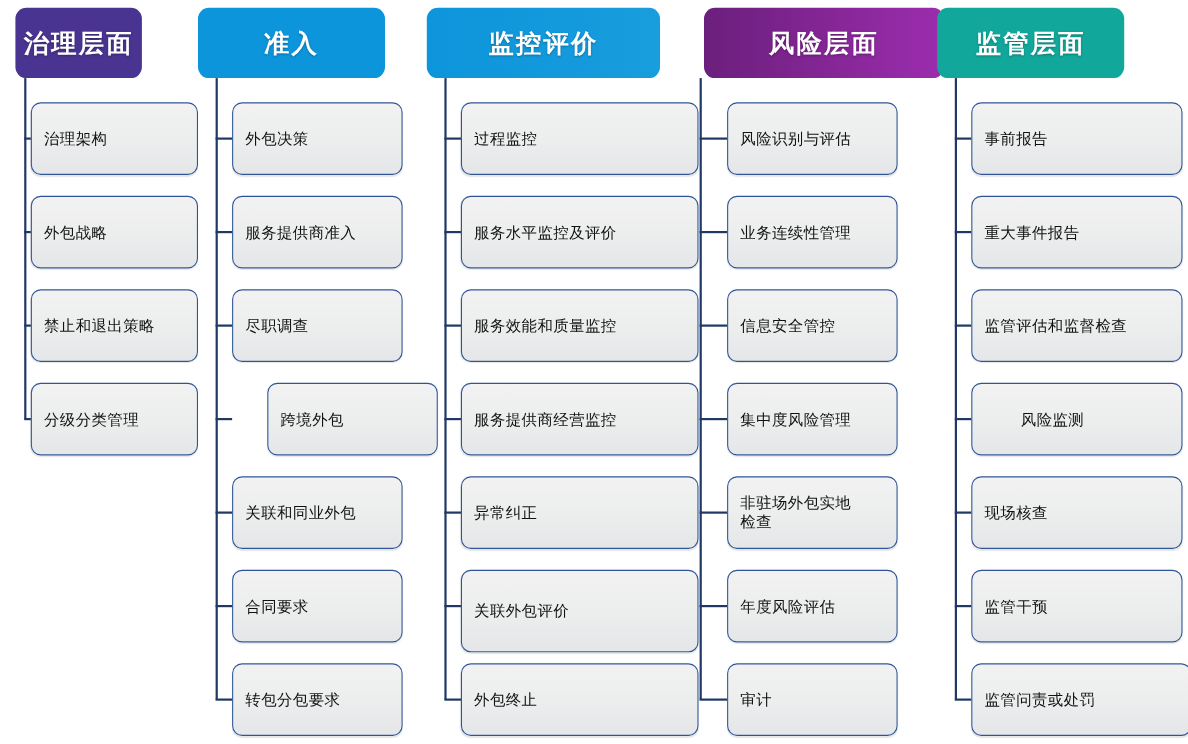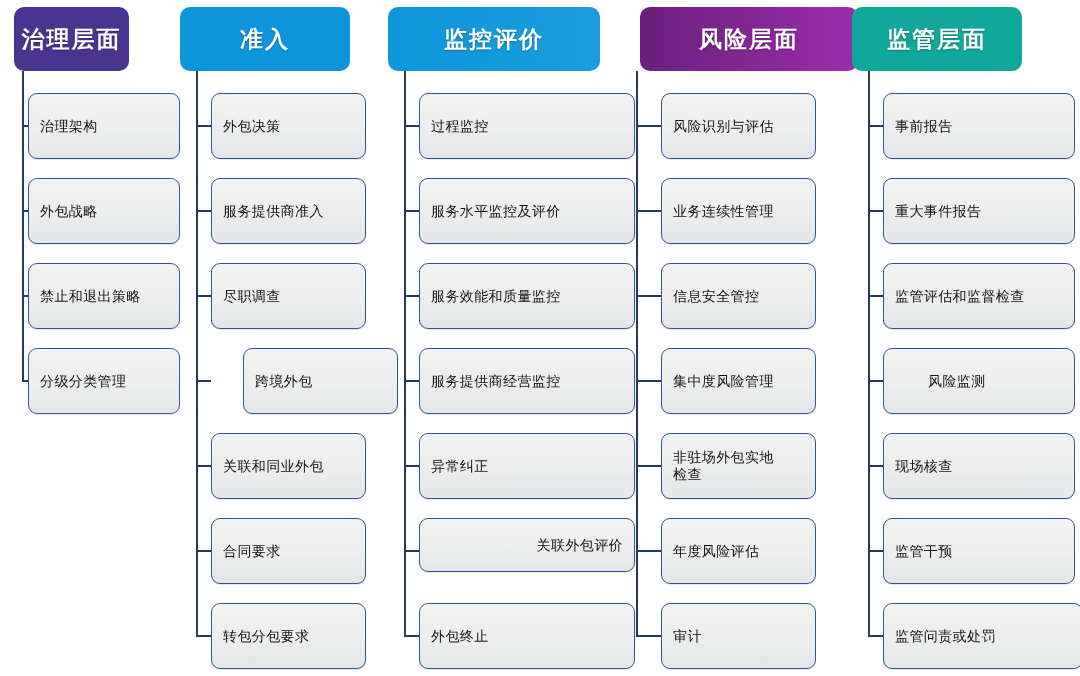--- a/index.html
+++ b/index.html
@@ -126,21 +126,21 @@
     </div>
     <div class="stub" style="left: 404px; top: 380px; width: 15px;"></div>
     <div class="item-box" style="left: 419px; top: 348px; width: 216px; height: 66px;">
       <span class="item-label">服务提供商经营监控</span>
     </div>
     <div class="stub" style="left: 404px; top: 465px; width: 15px;"></div>
     <div class="item-box" style="left: 419px; top: 433px; width: 216px; height: 66px;">
       <span class="item-label">异常纠正</span>
     </div>
     <div class="stub" style="left: 404px; top: 550px; width: 15px;"></div>
-    <div class="item-box" style="left: 419px; top: 518px; width: 216px; height: 54px; justify-content: flex-end;">
+    <div class="item-box" style="left: 419px; top: 518px; width: 216px; height: 75px;">
       <span class="item-label">关联外包评价</span>
     </div>
     <div class="stub" style="left: 404px; top: 635px; width: 15px;"></div>
     <div class="item-box" style="left: 419px; top: 603px; width: 216px; height: 66px;">
       <span class="item-label">外包终止</span>
     </div>
     <div class="col-header" style="left: 640px; top: 7px; width: 218px; background: linear-gradient(90deg, rgb(107, 31, 124) 0%, rgb(156, 45, 174) 100%);">风险层面</div>
     <div class="rail" style="left: 636px; top: 71px; height: 565px;"></div>
     <div class="stub" style="left: 636px; top: 125px; width: 25px;"></div>
     <div class="item-box" style="left: 661px; top: 93px; width: 155px; height: 66px;">

